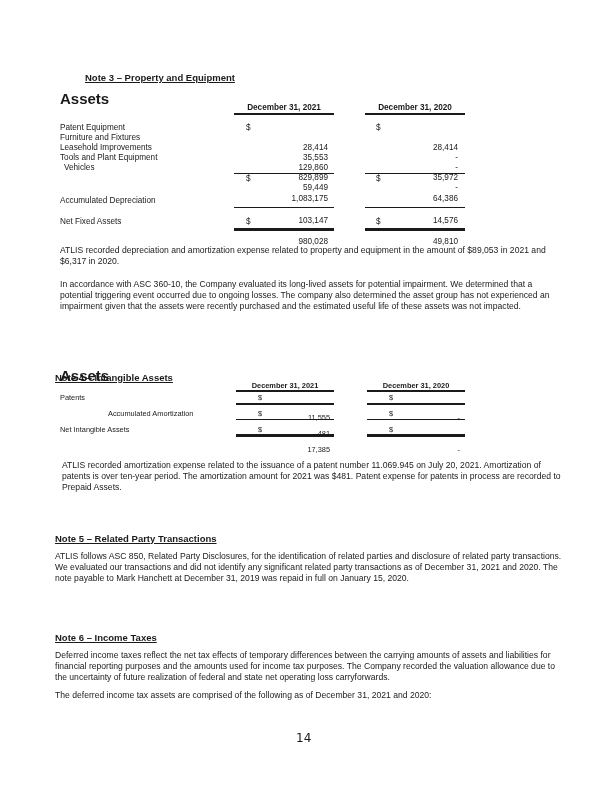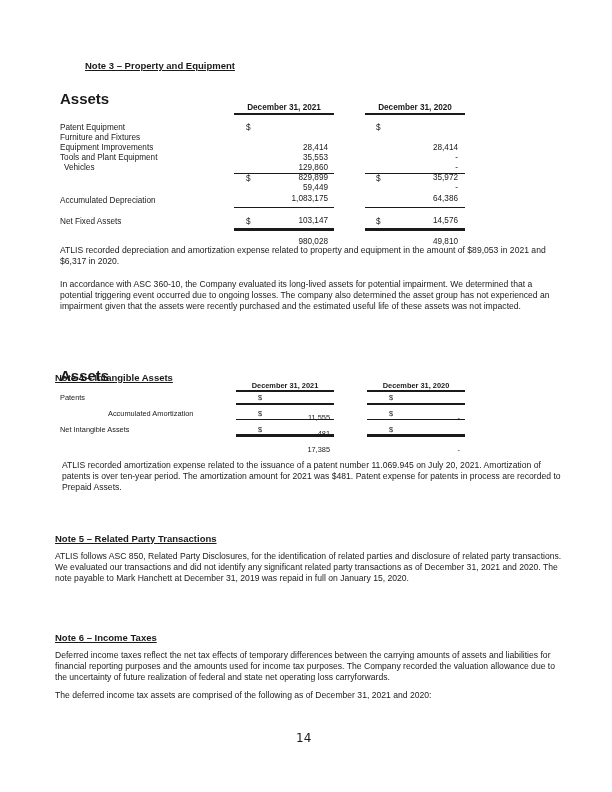--- a/index.html
+++ b/index.html
@@ -13,21 +13,21 @@
   .tiny { font-size: 7.4px; }
   .lbl { white-space: nowrap; }
   .num { text-align: right; white-space: nowrap; margin-top: 20px; }
   .colhead { font-weight: bold; text-align: center; white-space: nowrap; }
   .rule { position: absolute; background: #1a1a1a; }
   .pgnum { font-family: "DejaVu Sans", sans-serif; font-size: 12px; }
 </style>
 </head>
 <body>
 
-<div class="abs heading" style="left:55px; top:60px;padding-left:30px;">Note 3 – Property and Equipment</div>
+<div class="abs heading" style="left:55px; top:72px;padding-left:30px;">Note 3 – Property and Equipment</div>
 <div class="abs subhead" style="left:60px; top:90px;">Assets</div>
 
 <div>
   <div class="abs small colhead" style="left:234px; top:103px; width:100px;">December 31, 2021</div>
   <div class="rule" style="left:234px; top:113px; width:100px; height:1.5px;"></div>
   <div class="abs small colhead" style="left:365px; top:103px; width:100px;">December 31, 2020</div>
   <div class="rule" style="left:365px; top:113px; width:100px; height:1.5px;"></div>
 
   <div>
     <div class="abs small lbl" style="left:60px; top:123px;">Patent Equipment</div>
@@ -35,21 +35,21 @@
     <div class="abs small num" style="left:260px; top:123px; width:68px;">28,414</div>
     <div class="abs small lbl" style="left:376px; top:123px;">$</div>
     <div class="abs small num" style="left:390px; top:123px; width:68px;">28,414</div>
   </div>
   <div>
     <div class="abs small lbl" style="left:60px; top:133px;">Furniture and Fixtures</div>
     <div class="abs small num" style="left:260px; top:133px; width:68px;">35,553</div>
     <div class="abs small num" style="left:390px; top:133px; width:68px;">-</div>
   </div>
   <div>
-    <div class="abs small lbl" style="left:60px; top:143px;">Equipment Improvements</div>
+    <div class="abs small lbl" style="left:60px; top:143px;">Leasehold Improvements</div>
     <div class="abs small num" style="left:260px; top:143px; width:68px;">129,860</div>
     <div class="abs small num" style="left:390px; top:143px; width:68px;">-</div>
   </div>
   <div>
     <div class="abs small lbl" style="left:60px; top:153px;">Tools and Plant Equipment</div>
     <div class="abs small num" style="left:260px; top:153px; width:68px;">829,899</div>
     <div class="abs small num" style="left:390px; top:153px; width:68px;">35,972</div>
   </div>
   <div>
     <div class="abs small lbl" style="left:64px; top:163px;text-align:center;">Vehicles</div>

